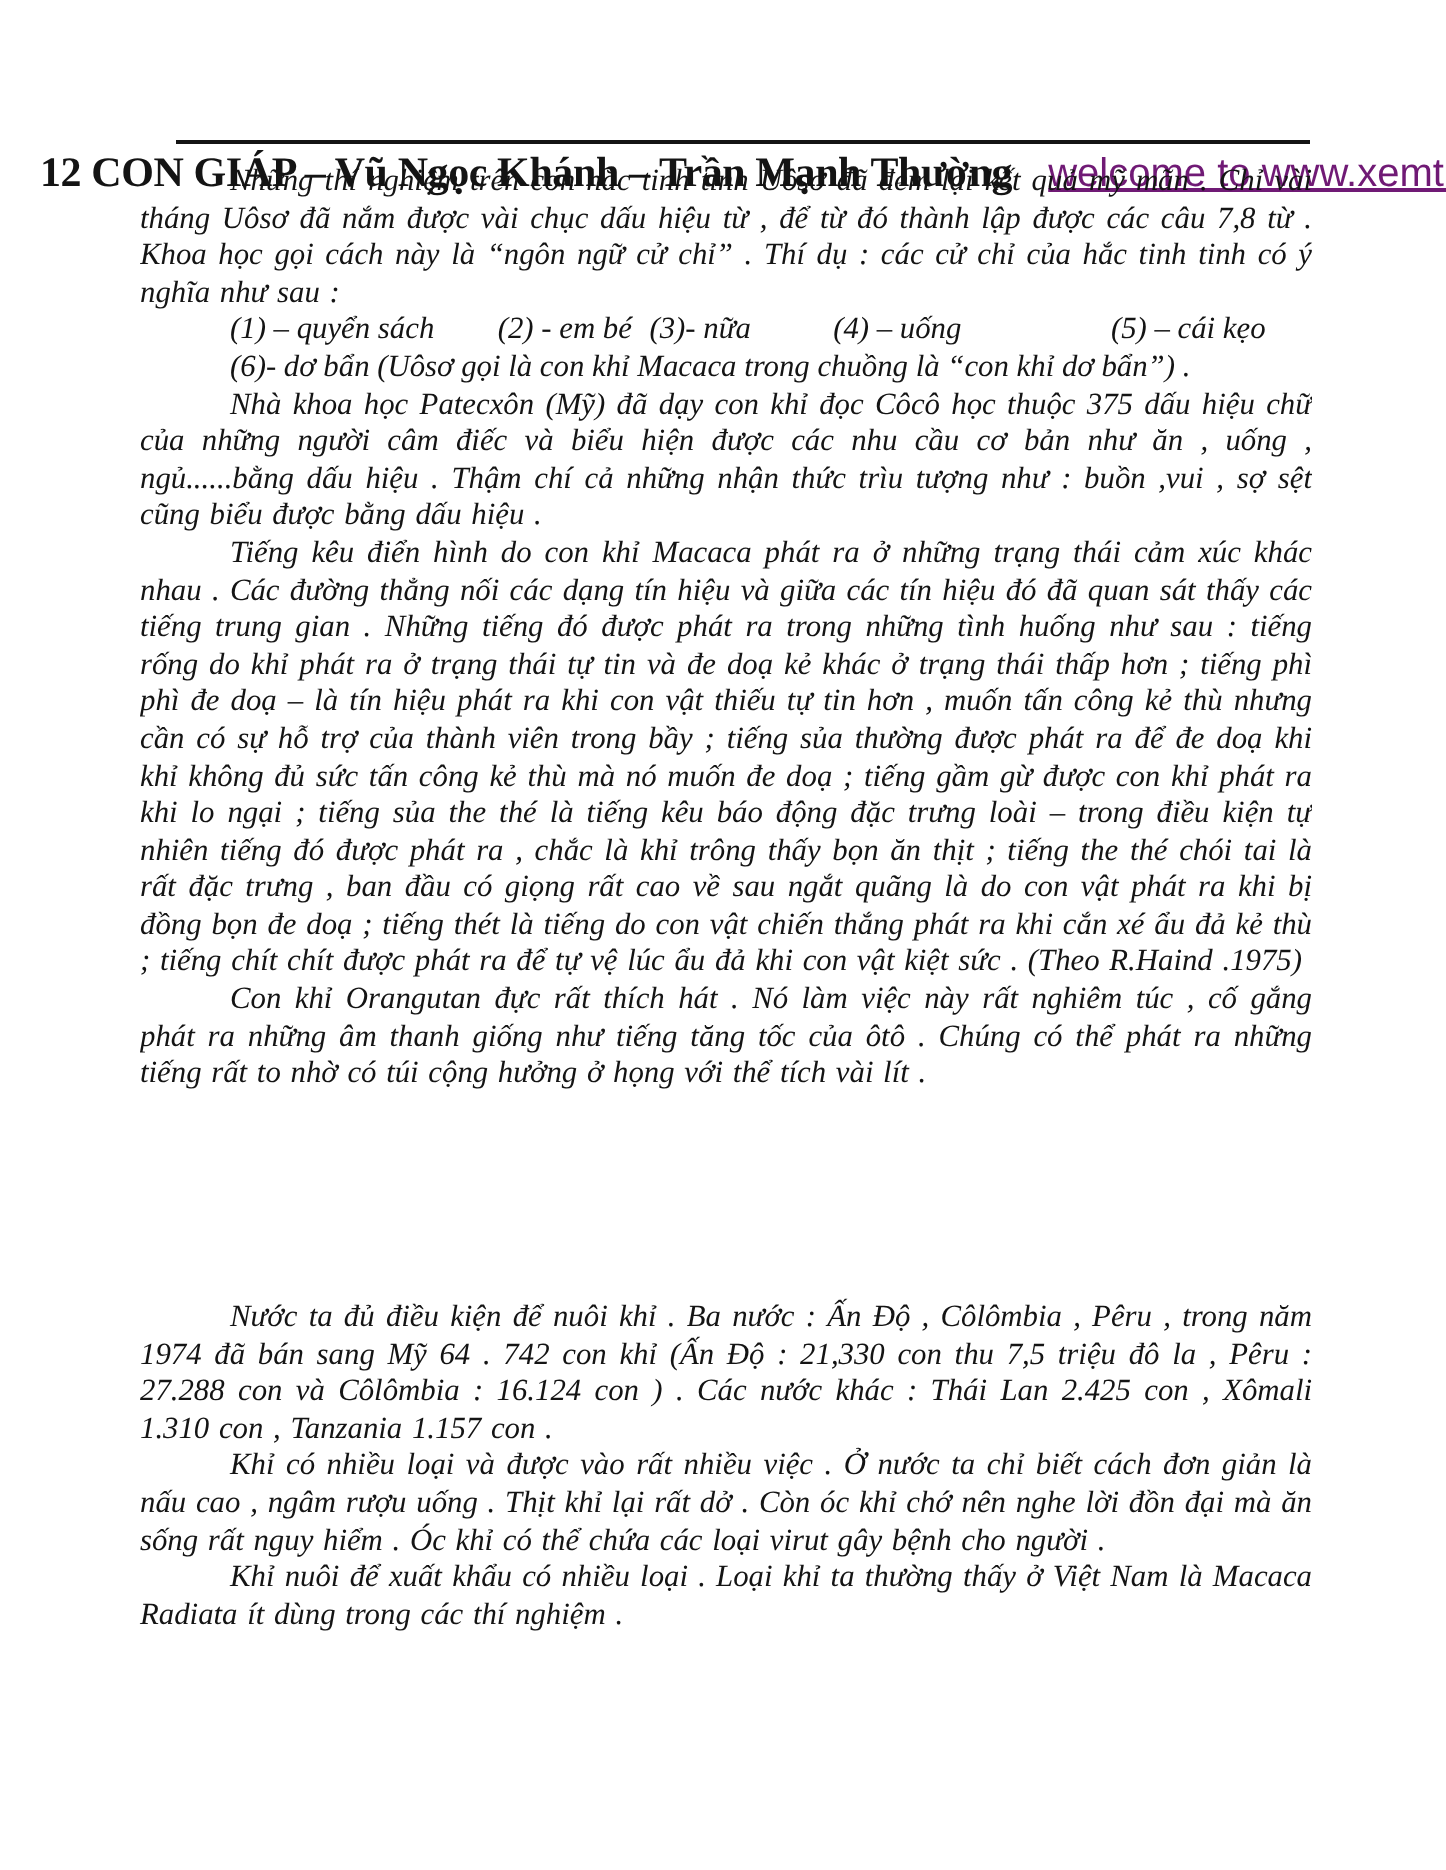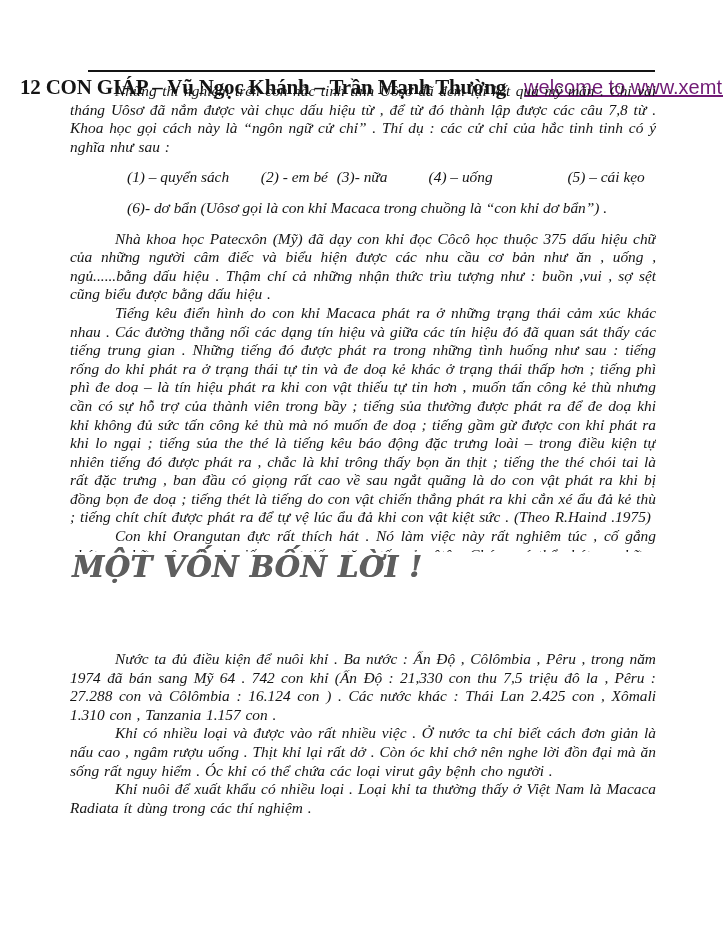--- a/index.html
+++ b/index.html
@@ -44,21 +44,21 @@
   .section-2 {
     position:absolute; top:636px; left:70px; width:586px;
   }
   .para {
     font-style:italic; font-size:15.4px; line-height:18.6px;
     text-align:justify; text-indent:45px;
     margin:0; word-spacing:1px;
   }
   .gesture-list {
     font-style:italic; font-size:15.4px; line-height:18.6px;
-    padding-left:45px; margin:12px; white-space:nowrap;
+    padding-left:45px; margin:0; white-space:nowrap;
   }
   .gesture-item { display:inline-block; }
   .gi-0 { min-width:130px; }
   .gi-1 { min-width:72px; }
   .gi-2 { min-width:88px; }
   .gi-3 { min-width:135px; }
   .para-space-before { margin-top:14px; }
   
   .big-heading {
     position:absolute; top:549px; left:72px;
@@ -93,21 +93,20 @@
       <span class="gesture-item">(5) – cái kẹo</span>
     </div>
     <div class="gesture-list">(6)- dơ bẩn (Uôsơ gọi là con khỉ Macaca trong chuồng là “con khỉ dơ bẩn”) .</div>
 
     <p class="para">Nhà khoa học Patecxôn (Mỹ) đã dạy con khỉ đọc Côcô học thuộc 375 dấu hiệu chữ của những người câm điếc và biểu hiện được các nhu cầu cơ bản như ăn , uống , ngủ......bằng dấu hiệu . Thậm chí cả những nhận thức trìu tượng như : buồn ,vui , sợ sệt cũng biểu được bằng dấu hiệu .</p>
     <p class="para">Tiếng kêu điển hình do con khỉ Macaca phát ra ở những trạng thái cảm xúc khác nhau . Các đường thẳng nối các dạng tín hiệu và giữa các tín hiệu đó đã quan sát thấy các tiếng trung gian . Những tiếng đó được phát ra trong những tình huống như sau : tiếng rống do khỉ phát ra ở trạng thái tự tin và đe doạ kẻ khác ở trạng thái thấp hơn ; tiếng phì phì đe doạ – là tín hiệu phát ra khi con vật thiếu tự tin hơn , muốn tấn công kẻ thù nhưng cần có sự hỗ trợ của thành viên trong bầy ; tiếng sủa thường được phát ra để đe doạ khi khỉ không đủ sức tấn công kẻ thù mà nó muốn đe doạ ; tiếng gầm gừ được con khỉ phát ra khi lo ngại ; tiếng sủa the thé là tiếng kêu báo động đặc trưng loài – trong điều kiện tự nhiên tiếng đó được phát ra , chắc là khỉ trông thấy bọn ăn thịt ; tiếng the thé chói tai là rất đặc trưng , ban đầu có giọng rất cao về sau ngắt quãng là do con vật phát ra khi bị đồng bọn đe doạ ; tiếng thét là tiếng do con vật chiến thắng phát ra khi cắn xé ẩu đả kẻ thù ; tiếng chít chít được phát ra để tự vệ lúc ẩu đả khi con vật kiệt sức . (Theo R.Haind .1975)</p>
     <p class="para">Con khỉ Orangutan  đực rất thích hát . Nó làm việc này rất nghiêm túc , cố gắng phát ra những âm thanh giống như tiếng tăng tốc của ôtô . Chúng có thể phát ra những tiếng rất to nhờ có túi cộng hưởng ở họng với thể tích vài lít .</p>
   </div>
 
   <div class="big-heading">
-    <div>MỘT VỐN BỐN LỜI !</div>
   </div>
 
   <div class="section-2">
     <p class="para para-space-before">Nước ta đủ điều kiện để nuôi khỉ . Ba nước : Ấn Độ , Côlômbia , Pêru , trong năm 1974 đã bán sang Mỹ 64 . 742 con khỉ (Ấn Độ : 21,330 con thu 7,5 triệu đô la , Pêru : 27.288 con và Côlômbia : 16.124 con ) . Các nước khác : Thái Lan 2.425 con , Xômali 1.310 con , Tanzania 1.157 con .</p>
     <p class="para">Khỉ có nhiều loại và được vào rất nhiều việc . Ở nước ta chỉ biết cách đơn giản là nấu cao , ngâm rượu uống . Thịt khỉ lại rất dở . Còn óc khỉ chớ nên nghe lời đồn đại mà ăn sống rất nguy hiểm . Óc khỉ có thể chứa các loại virut  gây bệnh cho người .</p>
     <p class="para">Khỉ nuôi để xuất khẩu có nhiều loại . Loại khỉ ta thường thấy ở Việt Nam là Macaca Radiata ít dùng trong các thí nghiệm .</p>
   </div>
 
 </div>
 

